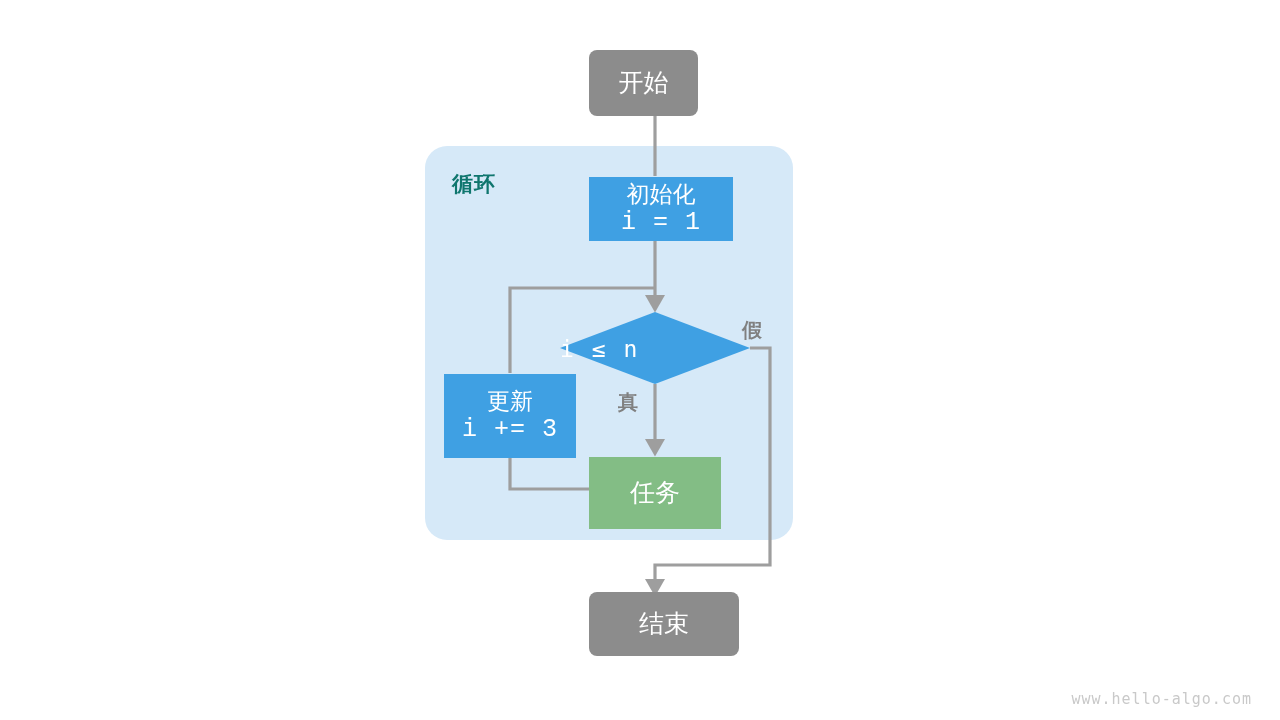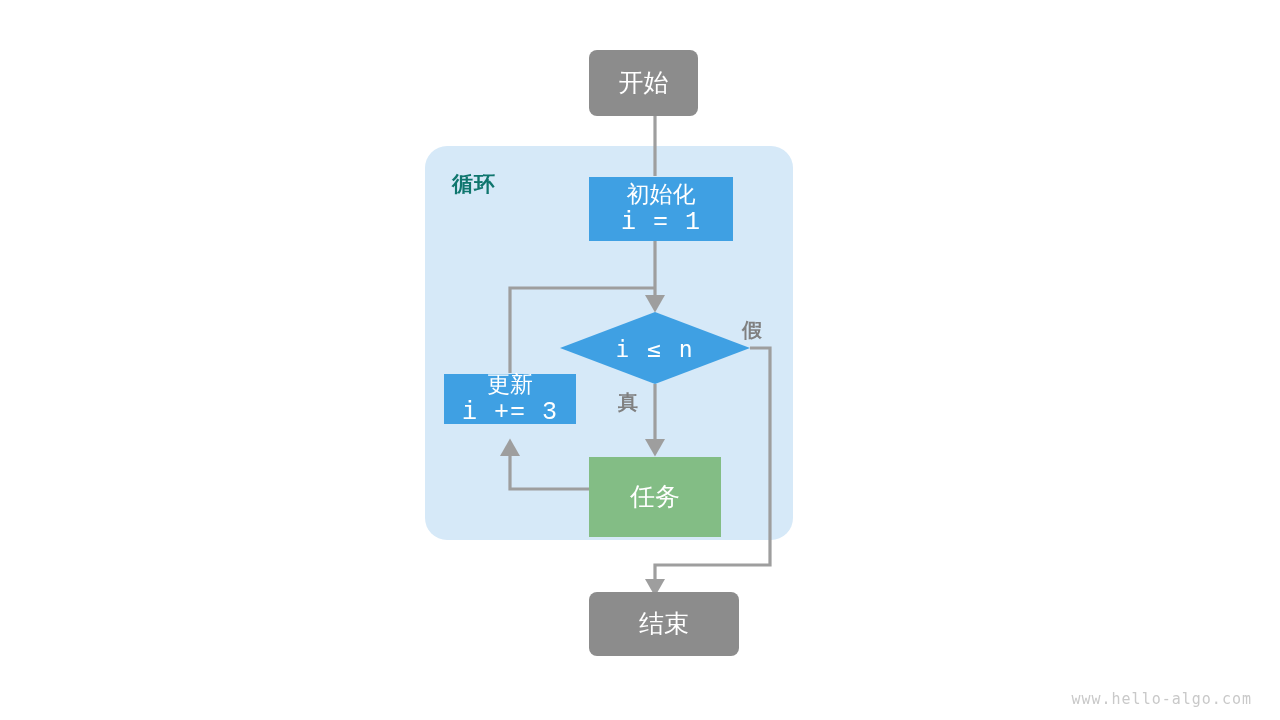--- a/index.html
+++ b/index.html
@@ -119,32 +119,32 @@
 
   <div class="node node-terminal" style="left:589px; top:50px; width:109px; height:66px;">
     <span>开始</span>
   </div>
 
   <div class="node node-process" style="left:589px; top:177px; width:144px; height:64px;">
     <span>初始化</span>
     <span class="mono">i = 1</span>
   </div>
 
-  <div class="diamond-text" style="left:560px; top:336px; width:190px; text-align:center;">i ≤ n</div>
+  <div class="diamond-text" style="left:560px; top:336px; width:190px; ">i ≤ n</div>
 
   <div class="edge-label" style="left:618px; top:389px;">真</div>
 
   <div class="edge-label" style="left:742px; top:317px;">假</div>
 
-  <div class="node node-process" style="left:444px; top:374px; width:132px; height:50px;">
+  <div class="node node-process" style="left:444px; top:374px; width:132px; height:84px;">
     <span>更新</span>
     <span class="mono">i += 3</span>
   </div>
 
-  <div class="node node-task" style="left:589px; top:457px; width:132px; height:80px;">
+  <div class="node node-task" style="left:589px; top:457px; width:132px; height:72px;">
     <span>任务</span>
   </div>
 
   <div class="node node-terminal" style="left:589px; top:592px; width:150px; height:64px;">
     <span>结束</span>
   </div>
 
   <div class="watermark">www.hello-algo.com</div>
 
 </div>

